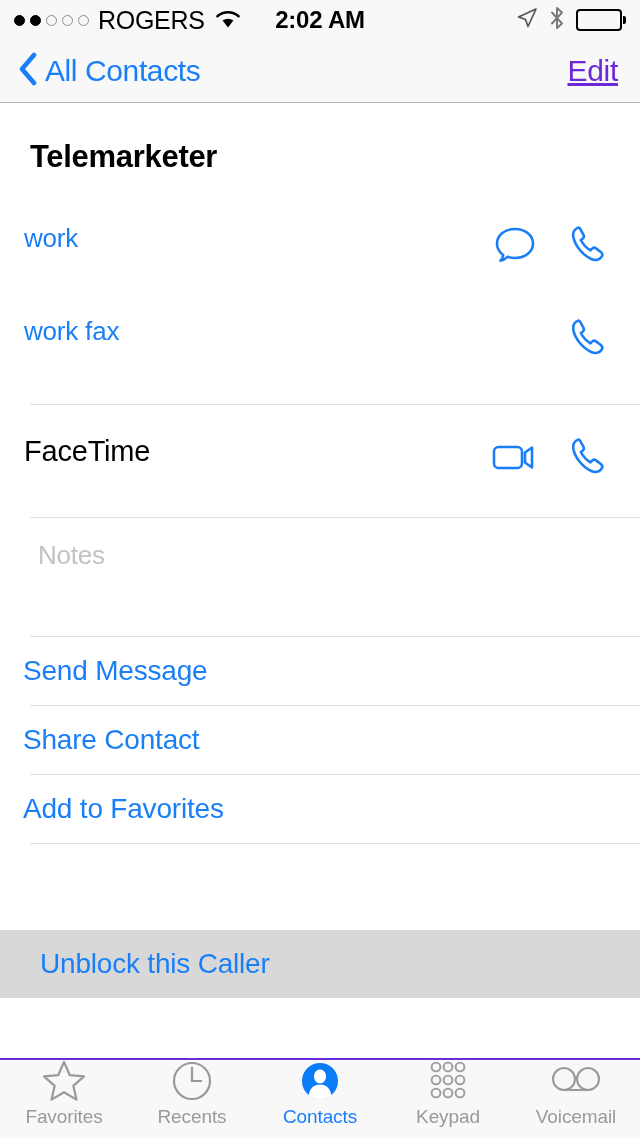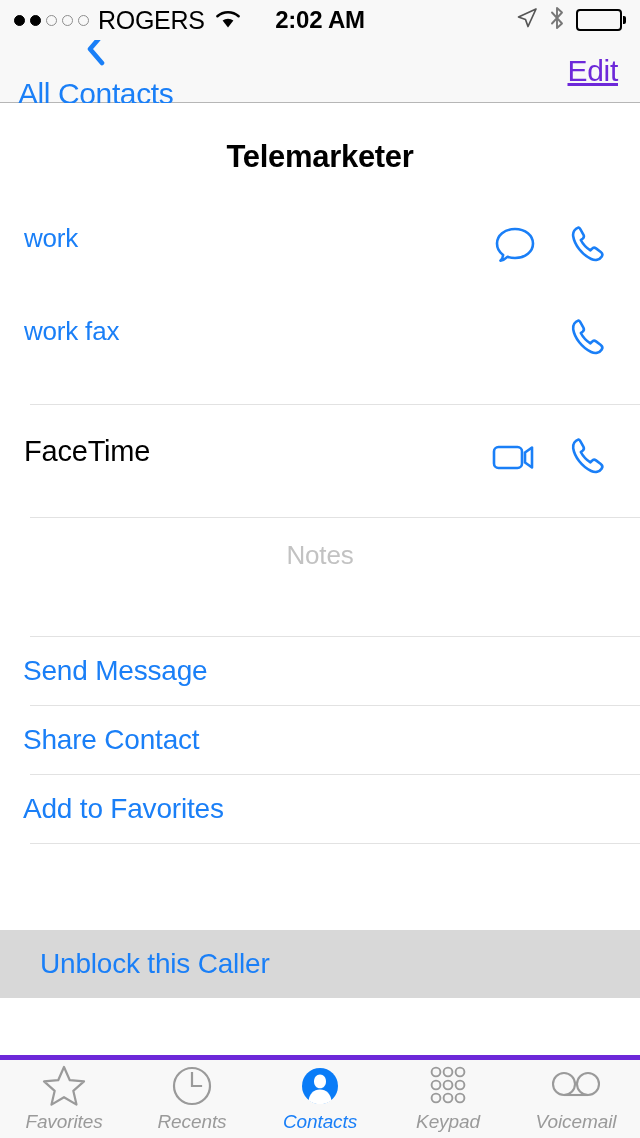--- a/index.html
+++ b/index.html
@@ -111,21 +111,20 @@
     align-items: center;
     padding: 0 22px 0 18px;
     box-sizing: border-box;
     flex: 0 0 auto;
   }
   .nav-back {
     display: flex;
     align-items: center;
     gap: 7px;
     cursor: pointer;
-    flex-direction: column;
   }
   .nav-back-label {
     color: #1a7ff7;
     font-size: 30px;
     letter-spacing: -0.4px;
   }
   .nav-edit {
     margin-left: auto;
     color: #6d28d9;
     font-size: 30px;
@@ -133,21 +132,20 @@
     cursor: pointer;
     text-decoration: underline;
   }
 
   
   .content {
     flex: 1 1 auto;
     background: #ffffff;
     position: relative;
     overflow: hidden;
-    text-align: center;
   }
   .contact-name {
     font-size: 31px;
     font-weight: bold;
     color: #000;
     padding: 36px 30px 0 30px;
     letter-spacing: -0.3px;
   }
 
   .field-row {
@@ -215,25 +213,24 @@
     display: flex;
     align-items: center;
     cursor: pointer;
     box-sizing: border-box;
   }
 
   
   .tab-bar {
     height: 78px;
     background: #f8f8f8;
-    border-top: 5px solid #6d28d9;
-    display: flex;
-    align-items: center;
+    border-top: 2px solid #6d28d9;
+    display: flex;
+    align-items: flex-start;
     flex: 0 0 auto;
-    font-style: italic;
   }
   .tab-item {
     flex: 1 1 0;
     display: flex;
     flex-direction: column;
     align-items: center;
     justify-content: center;
     gap: 4px;
     cursor: pointer;
   }

